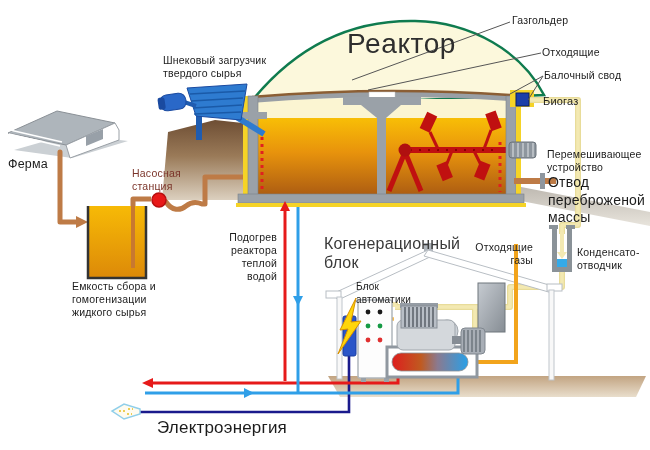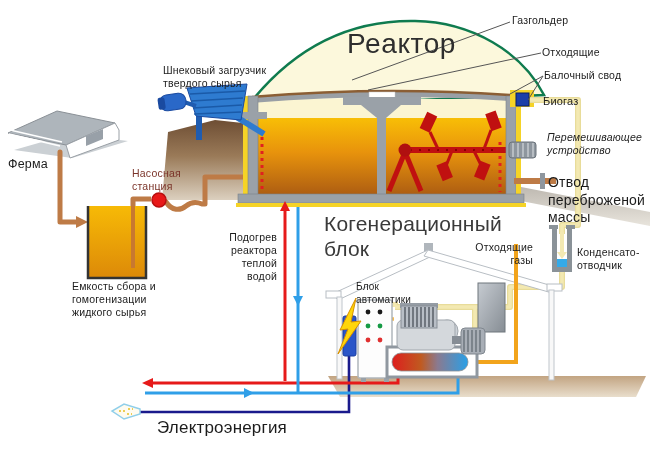--- a/index.html
+++ b/index.html
@@ -7,28 +7,28 @@
          font-family:"Liberation Sans",sans-serif;}
   #art{position:absolute;left:0;top:0;}
   .lbl{position:absolute;font:10.5px/1.25 "Liberation Sans",sans-serif;color:#1c1c1c;
        white-space:pre-line;letter-spacing:.2px;}
   .r{text-align:right;}
   #l-reactor{left:347px;top:26px;font-size:28px;letter-spacing:.6px;color:#2e2e2e;}
   #l-gasholder{left:512px;top:14px;}
   #l-insulation{left:542px;top:46px;}
   #l-beam{left:544px;top:69px;text-align:right;}
   #l-biogas{left:543px;top:95px;font-size:11px;}
-  #l-mixer{left:547px;top:131px;font-style:italic;}
+  #l-mixer{left:547px;top:148px;}
   #l-outlet{left:548px;top:174px;font-size:14px;}
-  #l-loader{left:163px;top:64px;}
+  #l-loader{left:163px;top:54px;}
   #l-farm{left:8px;top:157px;font-size:12.5px;}
   #l-pump{left:132px;top:167px;color:#7b342a;}
   #l-tank{left:72px;top:280px;}
   #l-heating{left:197px;top:231px;width:80px;}
-  #l-cogen{left:324px;top:212px;font-size:21px;line-height:1.18;color:#3a3a3a;}
+  #l-cogen{left:324px;top:235px;font-size:16px;line-height:1.18;color:#3a3a3a;}
   #l-automation{left:356px;top:281px;font-size:10px;}
   #l-exhaust{left:453px;top:241px;width:80px;}
   #l-trap{left:577px;top:246px;}
   #l-heat{left:148px;top:350px;}
   #l-electric{left:157px;top:417px;font-size:17px;}
 </style>
 </head>
 <body>
 
 <div id="stage">

